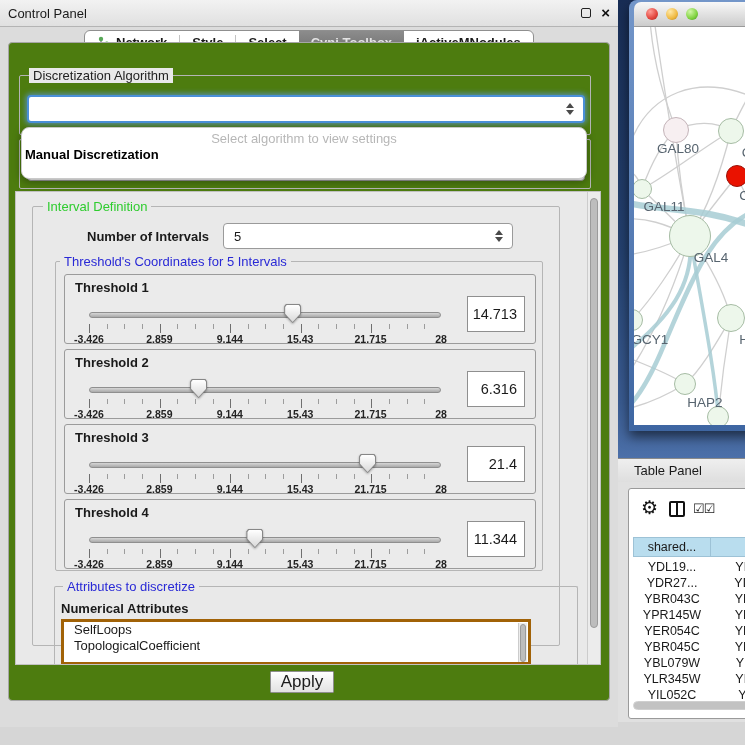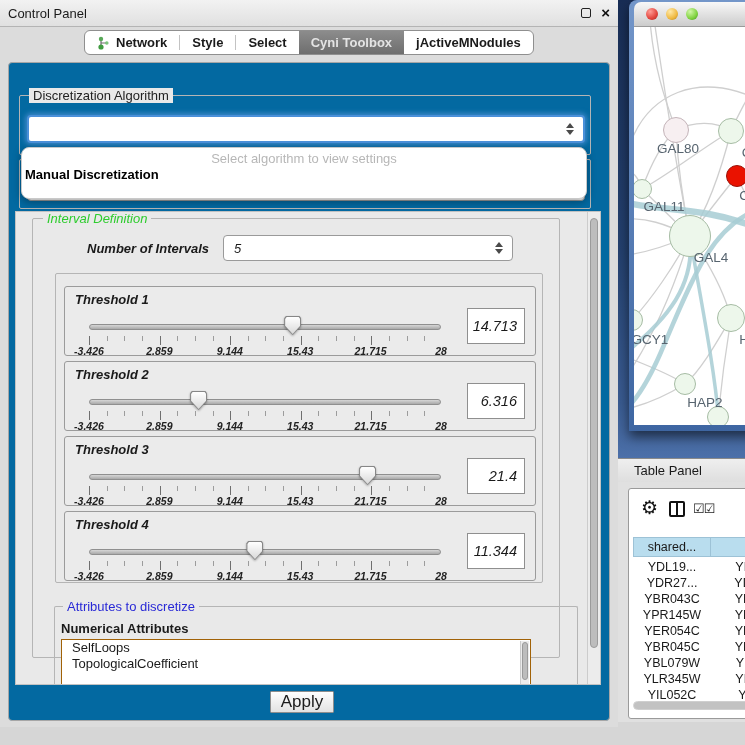--- a/index.html
+++ b/index.html
@@ -21,21 +21,21 @@
     background:#fff; border:1px solid #8f8f8f; border-radius:6px; overflow:hidden; font-size:13px; font-weight:bold; }
   .tabstrip .tab { display:flex; align-items:center; padding:0 12px; cursor:default; white-space:nowrap; }
   .tabstrip .sep { width:1px; background:#c3c3c3; margin:4px 0; }
   .tabstrip .tab.sel { background:linear-gradient(#8c8c8c,#6e6e6e); color:#e4e4e4; }
   #top-tabs { left:84px; top:30px; }
   #bottom-tabs { left:142px; top:704px; height:23px; }
   .net-ic { margin-right:6px; display:inline-flex; }
 
   
   #main-panel { position:absolute; left:8px; top:42px; width:602px; height:659px;
-    background:#0369a1; border:1px solid #a6a6a6; border-radius:4px;margin-top:20px; }
+    background:#4d7c0f; border:1px solid #a6a6a6; border-radius:4px; }
 
   .groupbox { position:absolute; border:1px solid #b5b5b5; border-radius:2px; }
   .grouplabel { position:absolute; font-size:13px; background:#e9e9e9; padding:0 4px; white-space:nowrap; }
   .g-green { color:#2ecc2e; }
   .g-blue  { color:#2929d6; }
 
   .combo { position:absolute; background:#fff; border:1px solid #9a9a9a; border-radius:4px;
     height:28px; display:flex; align-items:center; padding:0 26px 0 10px; font-size:13px; }
   .combo .arrows { position:absolute; right:9px; top:50%; transform:translateY(-50%);
     display:flex; flex-direction:column; gap:2px; }
@@ -75,21 +75,21 @@
     background-image:repeating-linear-gradient(to right,#9c9c9c 0 1px,transparent 1px 5%); }
   .ticks:after { content:""; position:absolute; left:0; right:0; top:0; height:9px;
     background-image:repeating-linear-gradient(to right,#6f6f6f 0 1px,transparent 1px 20%); }
   .tl { position:absolute; top:58px; transform:translateX(-50%); font-size:10.5px; font-weight:600; color:#222; white-space:nowrap; }
   .valbox { position:absolute; left:402px; top:21px; width:58px; height:36px; background:#fff;
     border:1px solid #8f8f8f; display:flex; align-items:center; justify-content:flex-end;
     padding-right:7px; font-size:14.5px; }
 
   
   #attr-list { position:absolute; left:6px; top:32px; width:470px; height:46px; background:#fff;
-    border:1px solid #a16207; overflow:hidden; font-size:13px; }
+    border:3px solid #a16207; overflow:hidden; font-size:13px; }
   #attr-list .li { padding-left:10px; line-height:15.5px; }
   .btn { position:absolute; background:linear-gradient(#ffffff,#e2e2e2); border:1px solid #8e8e8e;
     border-radius:1px; font-size:17px; display:flex; align-items:center; justify-content:center; }
 
   
   #desktop { position:absolute; left:618px; top:0; width:127px; height:458px;
     background:linear-gradient(180deg,#182d55 0,#24416f 55%,#3a5c92 88%,#4c70a9 100%); }
   #net-window { position:absolute; left:629px; top:0; width:130px; height:431px;
     background:linear-gradient(180deg,#7396c9,#3e66a2); border-radius:8px 0 0 0;
     box-shadow:0 6px 12px rgba(0,0,0,.55); padding:2px 0 6px 5px; }
@@ -186,32 +186,33 @@
     <div class="combo" style="left:18px; top:110px; width:558px;">
       <span>galFiltered.sif default node</span>
       <span class="arrows">
           <i class="up"></i>
           <i class="dn"></i>
         </span>
     </div>
 
     <div id="scrollpane">
 
-      <div class="groupbox" style="left:16px; top:6px; width:528px; height:440px;font-style:italic;">
+      <div class="groupbox" style="left:16px; top:14px; width:528px; height:440px;">
         <div class="grouplabel g-green" style="left:10px; top:-8px;">Interval Definition</div>
         <div class="abs" style="left:54px; top:22px; font-size:13px; font-weight:bold;">Number of Intervals</div>
         <div class="combo" style="left:190px; top:16px; width:290px; height:26px;">
           <span>5</span>
           <span class="arrows">
               <i class="up"></i>
               <i class="dn"></i>
             </span>
         </div>
 
         <div class="groupbox" style="left:22px; top:54px; width:488px; height:310px; background:#e9e9e9;">
+          <div class="grouplabel g-blue" style="left:4px; top:-8px;">Threshold's Coordinates for 5 Intervals</div>
 
           <div class="tpanel" style="top:12px;">
             <div class="tlabel">Threshold 1</div>
             <div class="zone">
               <div class="track"></div>
               <div class="thumb" style="left: 57.7197%;">
                   <i class="o"></i>
                   <i class="n"></i>
                 </div>
               <div class="ticks"></div>

